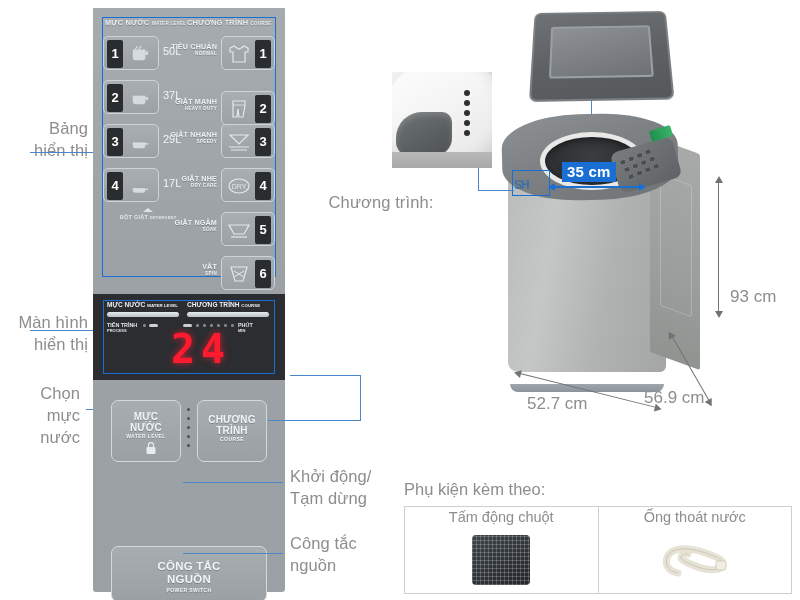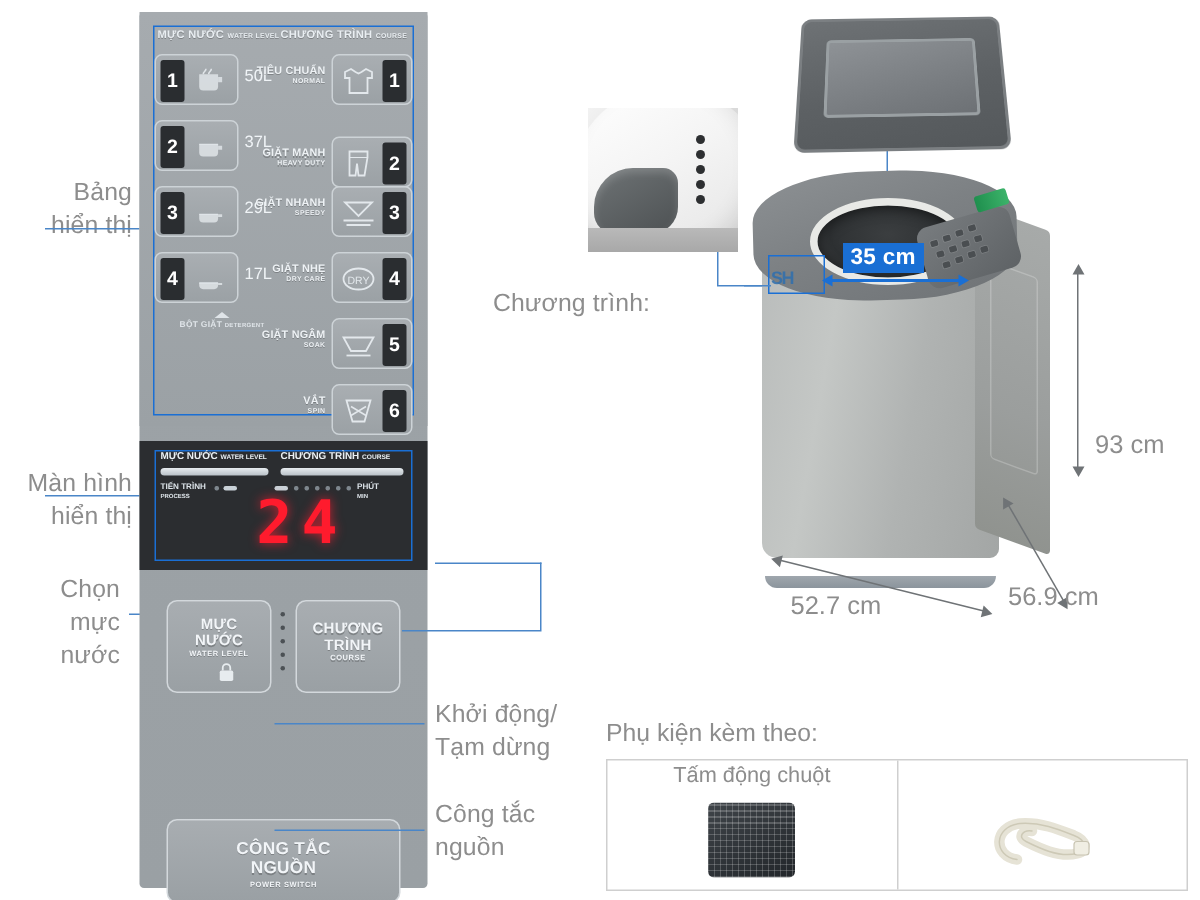--- a/index.html
+++ b/index.html
@@ -636,38 +636,39 @@
 
 <div class="lead h" style="left:496px;top:190px;width:18px;"></div>
 
 <div class="gdim v" style="left:718px;top:182px;height:130px;"></div>
 <div class="dim-text" style="left:730px;top:245px;margin-top:42px;">93 cm</div>
 
 <div class="gdim d" style="left:520px;top:373px;width:140px;transform:rotate(14deg);"></div>
 <div class="dim-text" style="left:527px;top:394px;">52.7 cm</div>
 
 <div class="gdim d" style="left:672px;top:336px;width:74px;transform:rotate(60deg);"></div>
-<div class="dim-text" style="left:672px;top:388px;">56.9 cm</div>
+<div class="dim-text" style="left:644px;top:388px;">56.9 cm</div>
 
 <div class="anno l" style="left:290px;top:466px;width:130px;">Khởi động/
 Tạm dừng</div>
 <div class="anno l" style="left:290px;top:533px;width:130px;">Công tắc
 nguồn</div>
 
 <div class="acc-title">Phụ kiện kèm theo:</div>
 <div class="acc-table">
 
   <div class="acc-cell">
     <div class="acc-cap">Tấm động chuột</div>
     <div class="acc-art">
       <div class="mesh"></div>
     </div>
   </div>
 
   <div class="acc-cell">
+    <div class="acc-cap">Ống thoát nước</div>
     <div class="acc-art">
       <svg class="hose-out" viewBox="0 0 74 42">
         <path d="M20 34c-16-2-16-22 2-24 14-1 26 4 36 8 8 3 10 10 2 12-12 3-26-4-34-8-6-3-2-8 4-7" fill="none" stroke="#e6e3d6" stroke-width="7" stroke-linecap="round"></path>
         <path d="M20 34c-16-2-16-22 2-24 14-1 26 4 36 8 8 3 10 10 2 12-12 3-26-4-34-8-6-3-2-8 4-7" fill="none" stroke="#cdc9b6" stroke-width="1" stroke-linecap="round"></path>
         <rect x="58" y="22" width="10" height="9" rx="2" fill="#f0eee3" stroke="#c8c4b2" stroke-width=".8"></rect>
       </svg>
     </div>
   </div>
 
 

